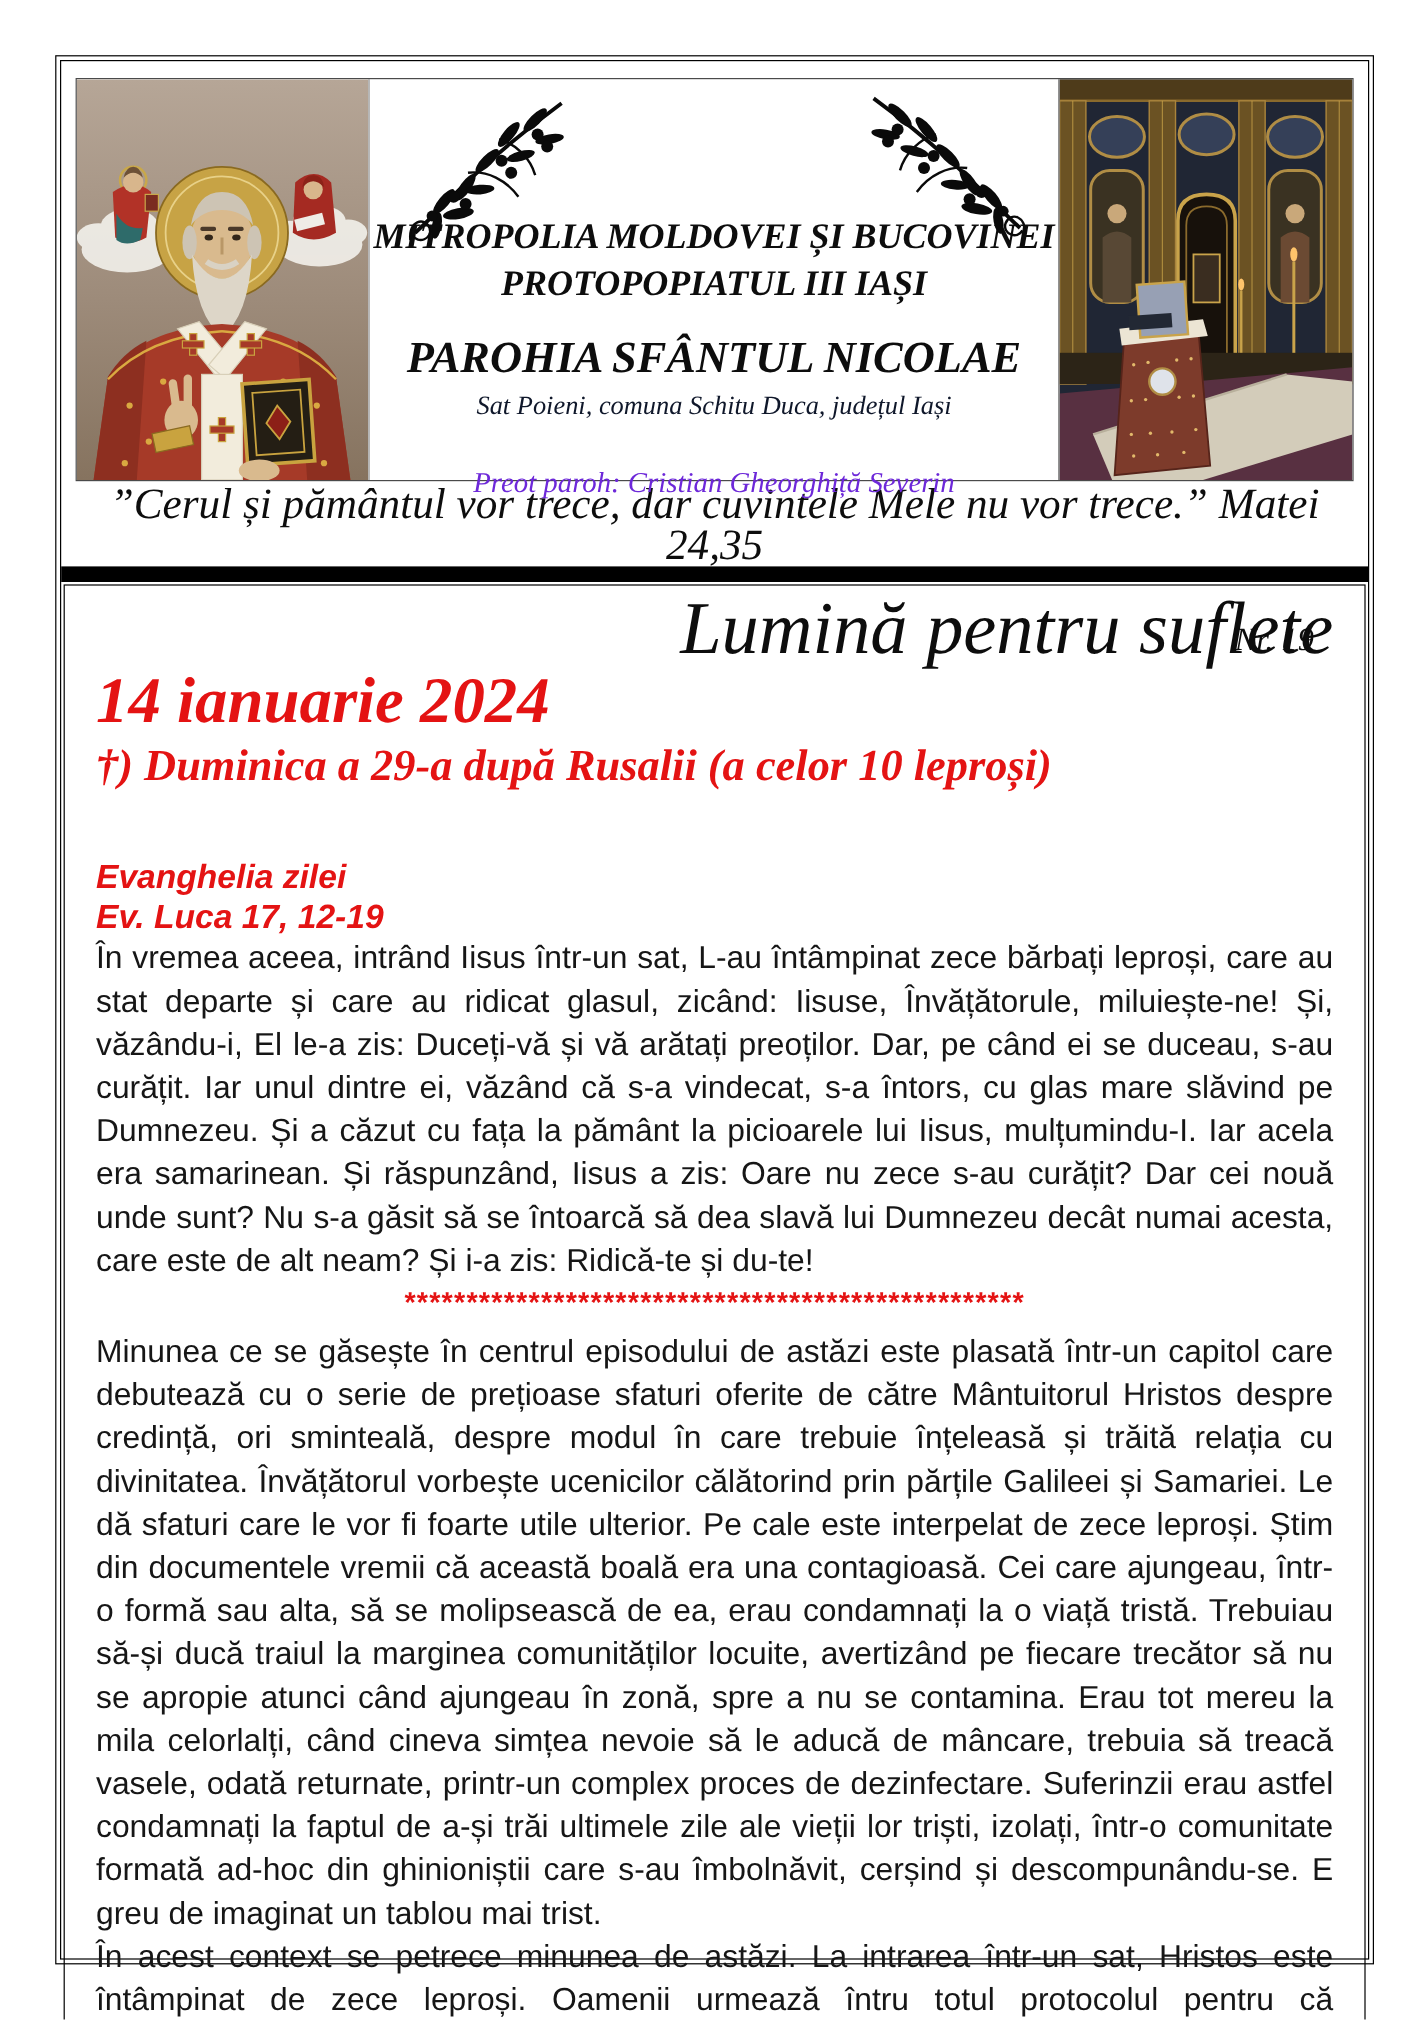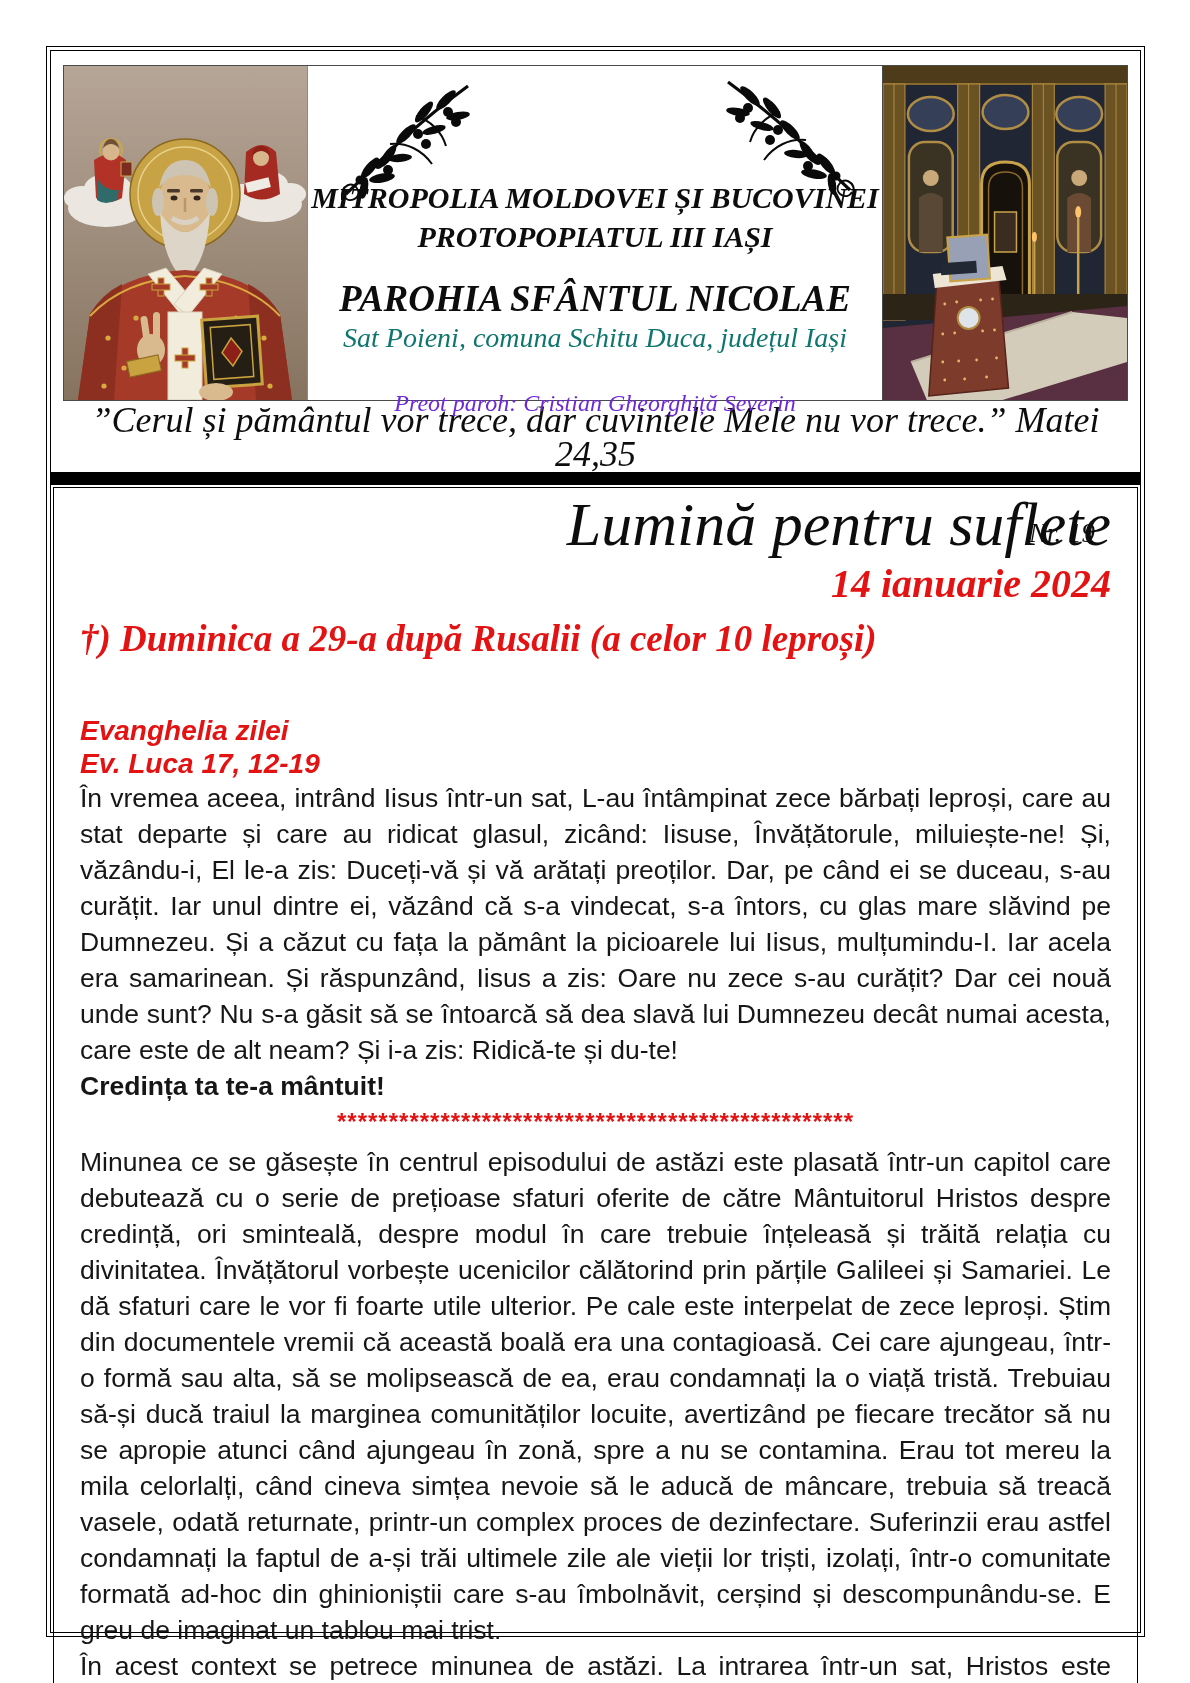--- a/index.html
+++ b/index.html
@@ -46,21 +46,21 @@
     padding-top:112px;
   }
   .photo-cell{flex:none;width:245px;height:100%;border-left:1px solid #4a4a4a;overflow:hidden;}
   .photo-cell svg{display:block;width:100%;height:100%;}
   .branch{position:absolute;width:150px;height:140px;}
   .branch svg{width:100%;height:100%;}
   .branch-left{left:22px;top:6px;}
   .branch-right{right:16px;top:2px;transform:scaleX(-1);}
   .org-line{font-style:italic;font-weight:bold;font-size:30px;line-height:39px;color:#0d0d0d;}
   .parish-name{font-style:italic;font-weight:bold;font-size:37px;line-height:42px;margin-top:22px;color:#0d0d0d;text-align:center;}
-  .parish-address{font-style:italic;font-size:28px;line-height:36px;color:#0f766e;}
+  .parish-address{font-style:italic;font-size:22px;line-height:36px;color:#0f172a;}
   .parish-priest{font-style:italic;font-size:24px;line-height:34px;margin-top:30px;color:#6d28d9;}
   
   .quote-row{
     flex:none;text-align:center;
     font-family:"Liberation Serif",serif;font-style:italic;
     font-size:36px;line-height:34px;padding:2px 0 1px 0;color:#0d0d0d;
   }
   .black-bar{flex:none;height:13px;background:#000;margin:0 -2px;}
   
   .content-box{
@@ -72,22 +72,22 @@
   .masthead{position:relative;text-align:right;}
   .bulletin-title{
     font-family:"Liberation Serif",serif;font-style:italic;
     font-size:62px;line-height:68px;color:#0d0d0d;
   }
   .issue-number{
     position:absolute;right:16px;top:28px;
     font-family:"Liberation Serif",serif;font-style:italic;font-size:27px;color:#0d0d0d;
   }
   .bulletin-date{
-    text-align:right;font-family:"Liberation Serif",serif;
-    font-style:italic;font-weight:bold;font-size:40px;line-height:48px;
+    text-align:left;font-family:"Liberation Serif",serif;
+    font-style:italic;font-weight:bold;font-size:54px;line-height:48px;
     color:var(--accent-red);margin-top:2px;
   }
   .sunday-title{
     text-align:left;font-family:"Liberation Serif",serif;
     font-style:italic;font-weight:bold;font-size:37px;line-height:46px;
     color:var(--accent-red);margin-top:8px;
   }
   .section-gap{height:52px;}
   .red-heading{
     font-weight:bold;font-style:italic;font-size:28px;line-height:33px;
@@ -363,21 +363,20 @@
         <div class="issue-number">Nr. 19</div>
       </div>
       <div class="bulletin-date">14 ianuarie 2024</div>
       <div class="sunday-title">†) Duminica a 29-a după Rusalii (a celor 10 leproși)</div>
 
       <div class="section-gap"></div>
 
       <div class="red-heading">Evanghelia zilei</div>
       <div class="red-heading">Ev. Luca 17, 12-19</div>
       <div class="body-text">În vremea aceea, intrând Iisus într-un sat, L-au întâmpinat zece bărbați leproși, care au stat departe și care au ridicat glasul, zicând: Iisuse, Învățătorule, miluiește-ne! Și, văzându-i, El le-a zis: Duceți-vă și vă arătați preoților. Dar, pe când ei se duceau, s-au curățit. Iar unul dintre ei, văzând că s-a vindecat, s-a întors, cu glas mare slăvind pe Dumnezeu. Și a căzut cu fața la pământ la picioarele lui Iisus, mulțumindu-I. Iar acela era samarinean. Și răspunzând, Iisus a zis: Oare nu zece s-au curățit? Dar cei nouă unde sunt? Nu s-a găsit să se întoarcă să dea slavă lui Dumnezeu decât numai acesta, care este de alt neam? Și i-a zis: Ridică-te și du-te!</div>
-      <div class="body-text body-bold">Credința ta te-a mântuit!</div>
 
       <div class="separator-line">**************************************************</div>
 
       <div class="body-text">Minunea ce se găsește în centrul episodului de astăzi este plasată într-un capitol care debutează cu o serie de prețioase sfaturi oferite de către Mântuitorul Hristos despre credință, ori sminteală, despre modul în care trebuie înțeleasă și trăită relația cu divinitatea. Învățătorul vorbește ucenicilor călătorind prin părțile Galileei și Samariei. Le dă sfaturi care le vor fi foarte utile ulterior. Pe cale este interpelat de zece leproși. Știm din documentele vremii că această boală era una contagioasă. Cei care ajungeau, într-o formă sau alta, să se molipsească de ea, erau condamnați la o viață tristă. Trebuiau să-și ducă traiul la marginea comunităților locuite, avertizând pe fiecare trecător să nu se apropie atunci când ajungeau în zonă, spre a nu se contamina. Erau tot mereu la mila celorlalți, când cineva simțea nevoie să le aducă de mâncare, trebuia să treacă vasele, odată returnate, printr-un complex proces de dezinfectare. Suferinzii erau astfel condamnați la faptul de a-și trăi ultimele zile ale vieții lor triști, izolați, într-o comunitate formată ad-hoc din ghinioniștii care s-au îmbolnăvit, cerșind și descompunându-se. E greu de imaginat un tablou mai trist.</div>
       <div class="body-text">În acest context se petrece minunea de astăzi. La intrarea într-un sat, Hristos este întâmpinat de zece leproși. Oamenii urmează întru totul protocolul pentru că evanghelistul notează: „stăteau departe” și strigau spre a-și semnala prezența. Și pentru a adresa o rugăciune: „Iisuse, Învățătorule, fie-Ți milă de noi!” Este greu de zis dacă-și doresc ceva mai mult decât o vorbă de mângâiere și ceva de mâncare. Domnul este milos, citește în inimile lor, vede durerea și suferința. Răspunsul primit de leproși este: „Duceți-vă și vă arătați preoților”. Nouă nu ne spune mare lucru. Lor, însă, cuvintele Lui le dădeau speranță pentru că a fi trimis să te arați slujitorilor Legii putea însemna mare lucru. Cărțile lui Moise prevedeau modalități clare prin intermediul cărora preoții puteau constata și declara vindecarea. Desigur, putea fi doar o alarmă falsă, dar un drum în plus sau în minus, atunci când ești oricum condamnat la moarte, nu mai contează. Nu mai ai nimic de pierdut. Ca atare, o iau din loc. Pe cale, realizează faptul că s-au curățit. Precum era de așteptat, acest lucru îi determină să iuțească pasul. Să sporească ritmul, spre a ajunge cât mai repede în</div>
     </div>
 
   </div>
 </div>
 

